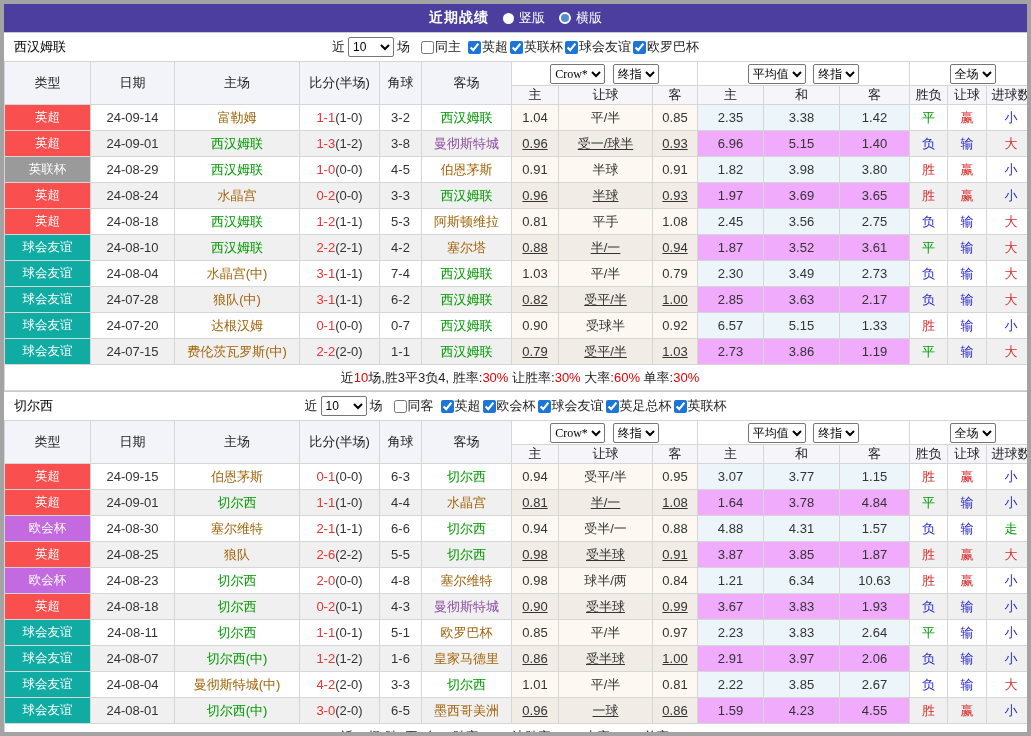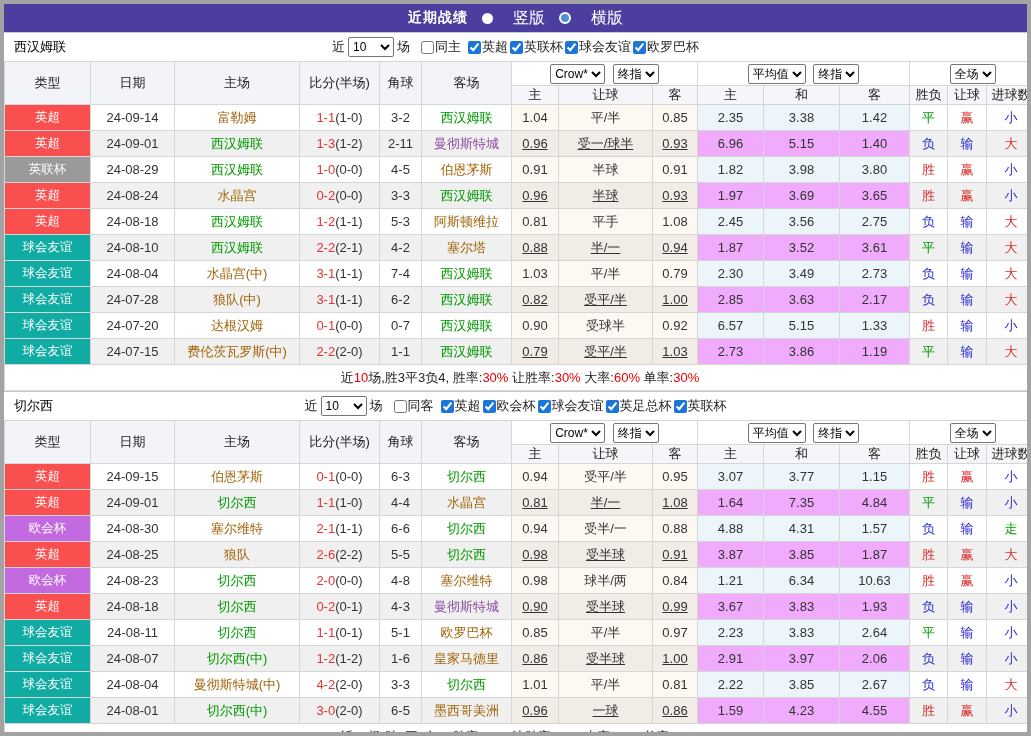--- a/index.html
+++ b/index.html
@@ -1,39 +1,39 @@
 <!DOCTYPE html>
 <html><head>
 <meta charset="utf-8">
 <style>
   html,body{margin:0;padding:0;background:#fff;font-family:"Liberation Sans","DejaVu Sans",sans-serif;}
   .page{width:1031px;height:736px;border:4px solid #a3a3a3;box-sizing:border-box;overflow:hidden;background:#fff;}
   .titlebar{height:28px;background:#4b3e9e;display:flex;align-items:center;justify-content:center;gap:14px;color:#fff;}
   .titlebar .title{font-weight:bold;font-size:14px;letter-spacing:1px;}
-  .radio-opt{display:flex;align-items:center;gap:20px;font-size:16px;cursor:pointer;}
+  .radio-opt{display:flex;align-items:center;gap:5px;font-size:13px;cursor:pointer;}
   .radio{border-radius:50%;box-sizing:border-box;}
   .radio.sel{width:11px;height:11px;background:#fff;}
   .radio.unsel{width:12px;height:12px;border:2px solid #fff;background:#4f8fd6;}
   .filterbar{height:28px;position:relative;display:flex;align-items:center;justify-content:center;font-size:13px;background:#fff;border-top:1px solid #c9c9c9;}
   .section:first-of-type .filterbar{border-top:none;}
   .team-name{position:absolute;left:10px;font-size:13px;color:#000;}
   .filter-controls{display:flex;align-items:center;gap:3px;color:#222;}
   select{font-size:12px;height:20px;border:1px solid #767676;background:#fff;border-radius:2px;font-family:inherit;color:#000;}
   .count-select{width:46px;}
   input[type=checkbox]{width:13px;height:13px;accent-color:#1b76d8;margin:0 1px 0 0;vertical-align:middle;}
   .same-wrap{margin-left:8px;display:flex;align-items:center;cursor:pointer;}
   .leagues{display:flex;align-items:center;margin-left:2px;}
   .lg{display:flex;align-items:center;margin-left:2px;cursor:pointer;}
   table.grid{width:100%;border-collapse:collapse;table-layout:fixed;font-size:13px;color:#333;}
   th,td{border:1px solid #d6d6d6;text-align:center;overflow:hidden;white-space:nowrap;padding:0;}
   thead th{background:#f3f3fa;font-weight:normal;font-size:13px;color:#222;}
   tr.h-top th{height:23px;}
   tr.h-top th.selcell{background:#fff;}
   tr.h-sub th{height:16px;background:#f6f6fa;}
-  .selcell select{margin:0 2px;}
+  .selcell select{margin:0 2px;font-family:Liberation Serif, serif;}
   tbody td{height:25px;}
   tfoot td{height:25px;background:#fff;font-size:13px;color:#222;}
   .sum-red{color:#e60000;}
   .score{color:#e63333;}
   .half{color:#333;}
   .c-green{color:#009900;}
   .c-purple{color:#8d4ba0;}
   .c-black{color:#a16207;}
   .c-red{color:#d92b2b;}
   .c-blue{color:#2929cf;}
@@ -163,21 +163,21 @@
             <td class="avg">1.42</td>
             <td class="c-green">平</td>
             <td class="c-red">赢</td>
             <td class="c-blue">小</td>
           </tr>
           <tr class="even">
             <td class="type badge-red">英超</td>
             <td>24-09-01</td>
             <td class="c-green">西汉姆联</td>
             <td><span class="score">1-3</span><span class="half">(1-2)</span></td>
-            <td>2-11</td>
+            <td>3-8</td>
             <td class="c-purple">曼彻斯特城</td>
             <td class="crow">0.96</td>
             <td class="crow">受一/球半</td>
             <td class="crow">0.93</td>
             <td class="avg">6.96</td>
             <td class="avg">5.15</td>
             <td class="avg">1.40</td>
             <td class="c-blue">负</td>
             <td class="c-blue">输</td>
             <td class="c-red">大</td>
@@ -434,21 +434,21 @@
             <td class="type badge-red">英超</td>
             <td>24-09-01</td>
             <td class="c-green">切尔西</td>
             <td><span class="score">1-1</span><span class="half">(1-0)</span></td>
             <td>4-4</td>
             <td class="c-black">水晶宫</td>
             <td class="crow">0.81</td>
             <td class="crow">半/一</td>
             <td class="crow">1.08</td>
             <td class="avg">1.64</td>
-            <td class="avg">7.35</td>
+            <td class="avg">3.78</td>
             <td class="avg">4.84</td>
             <td class="c-green">平</td>
             <td class="c-blue">输</td>
             <td class="c-blue">小</td>
           </tr>
           <tr class="odd">
             <td class="type badge-violet">欧会杯</td>
             <td>24-08-30</td>
             <td class="c-black">塞尔维特</td>
             <td><span class="score">2-1</span><span class="half">(1-1)</span></td>

